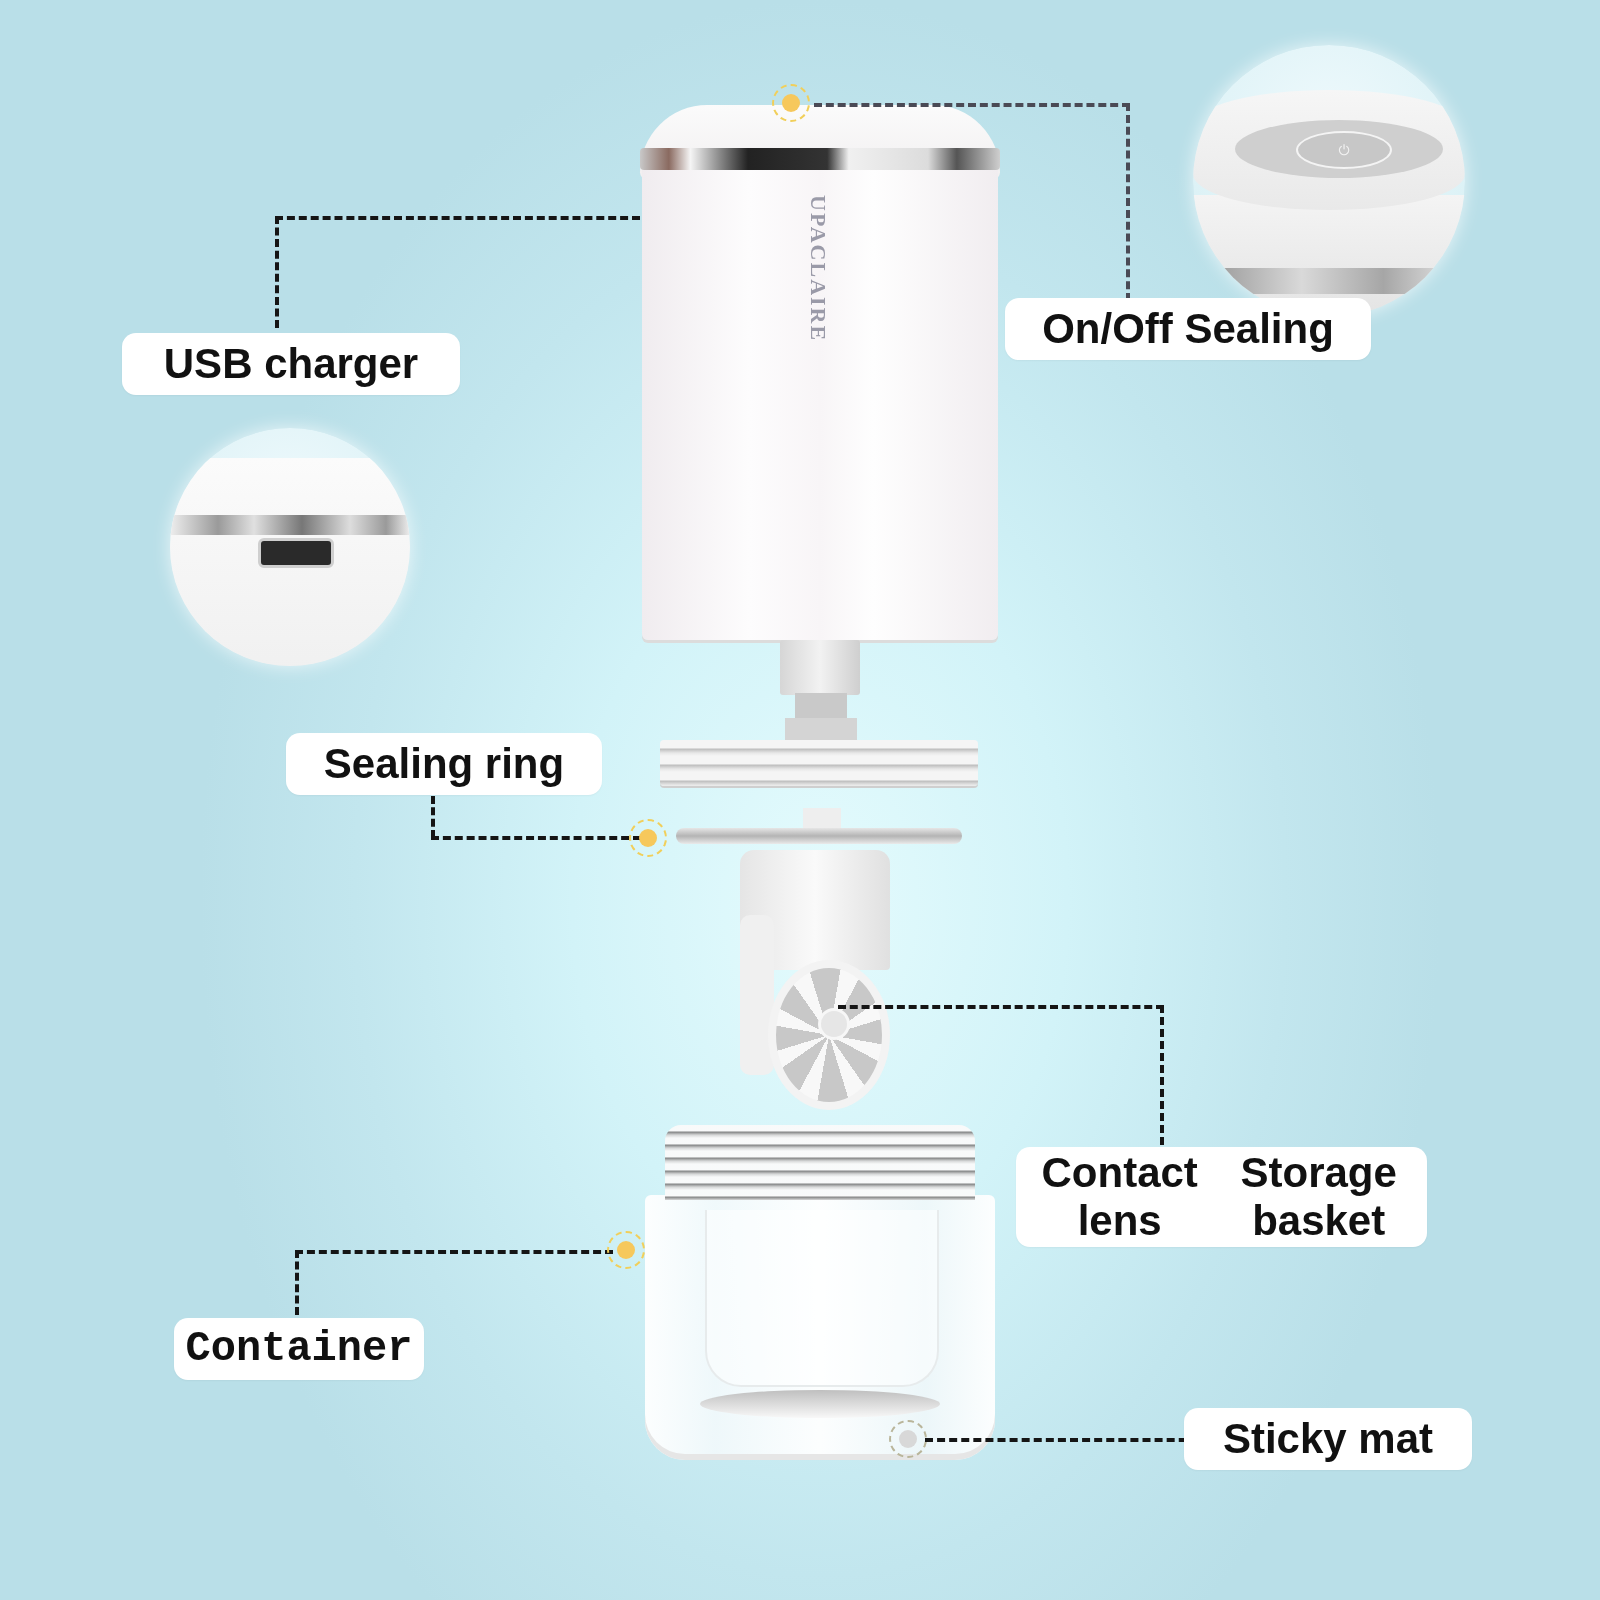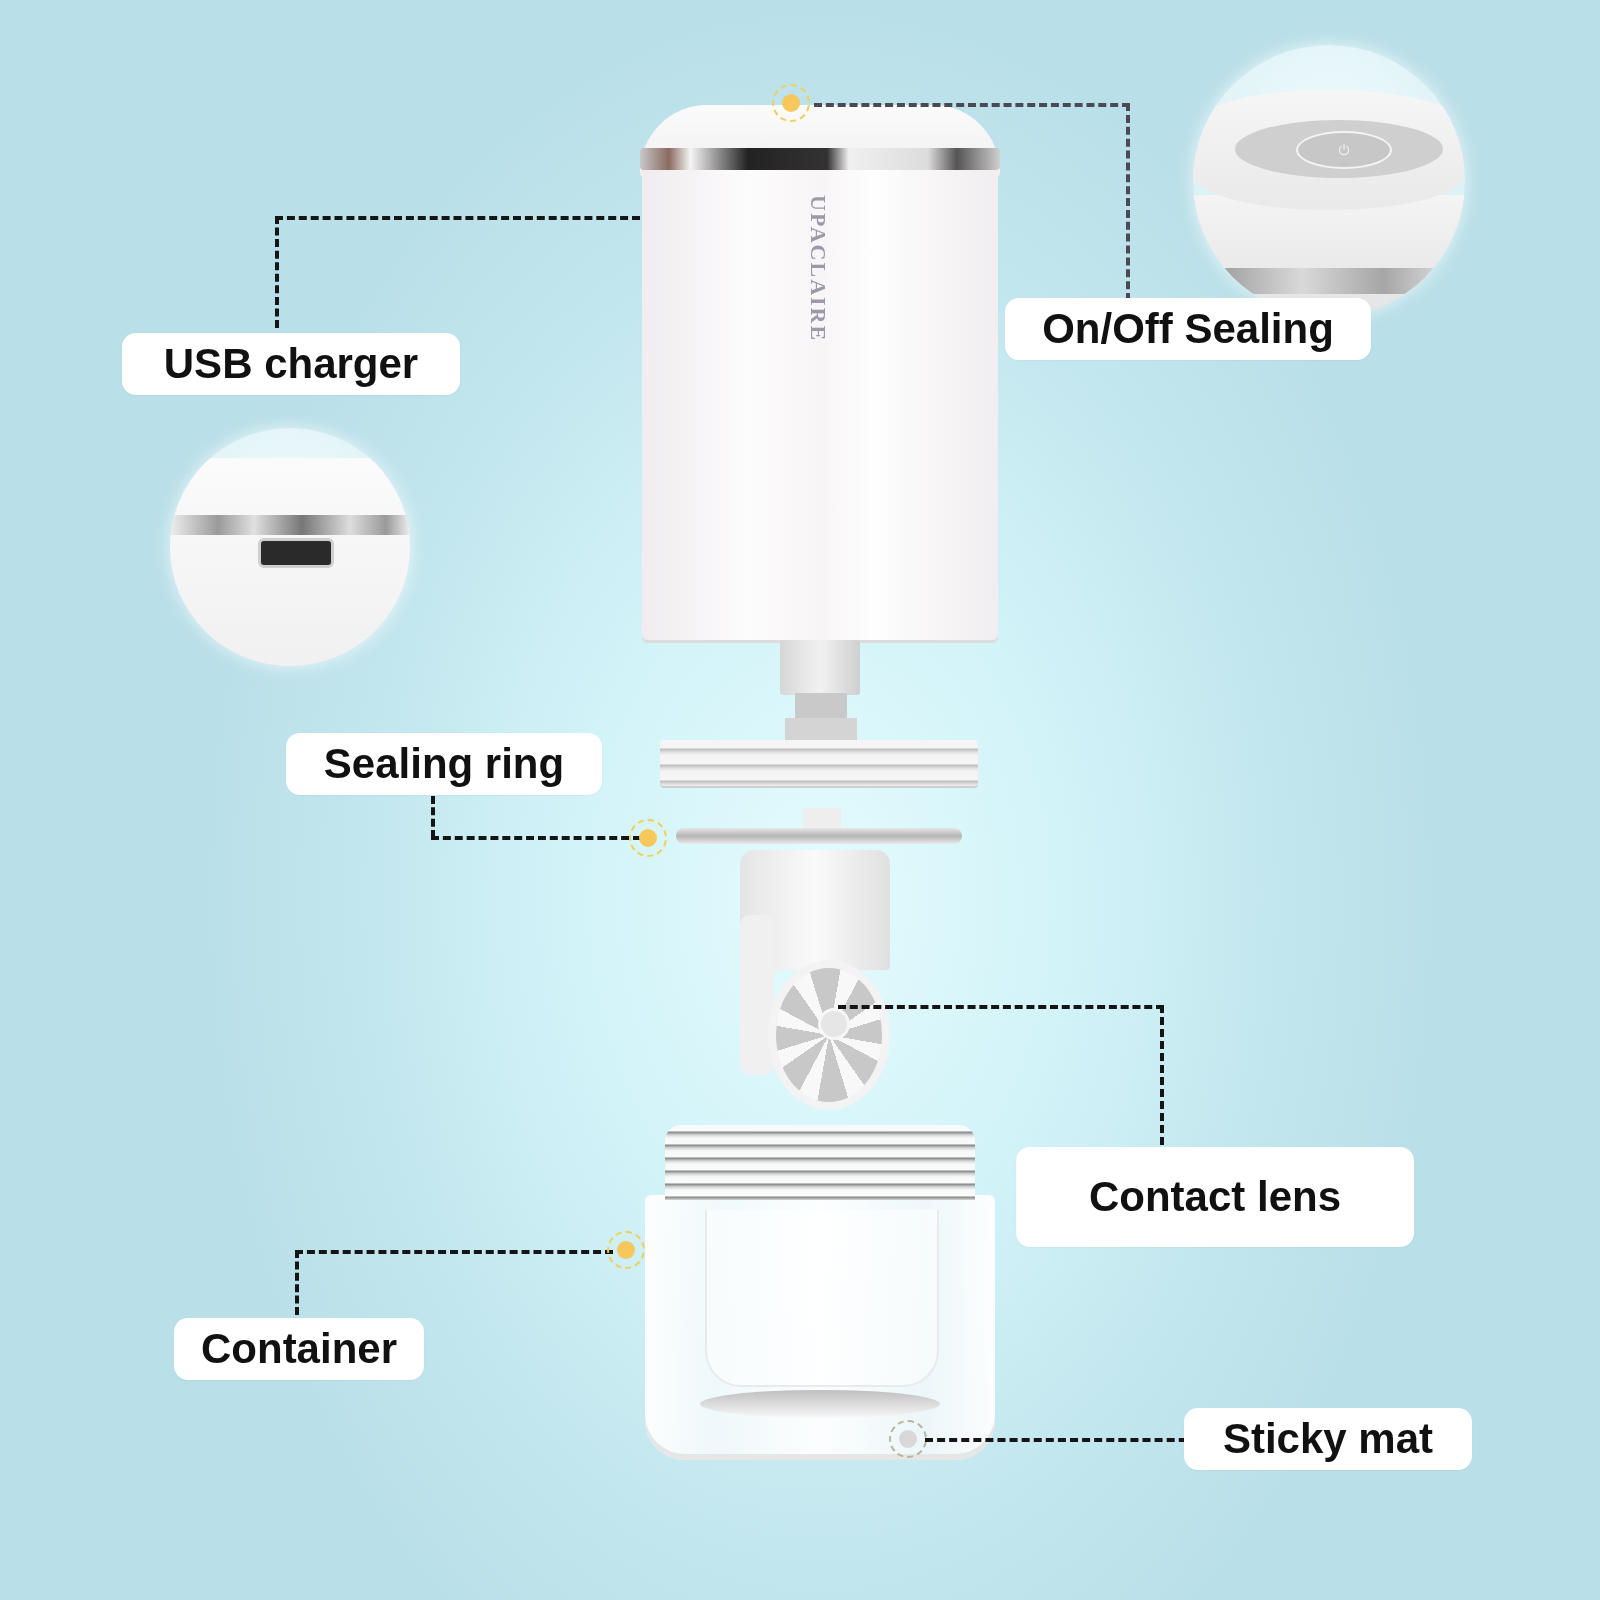--- a/index.html
+++ b/index.html
@@ -168,17 +168,18 @@
 <div class="dash-v" style="left:295px;top:1250px;height:65px;"></div>
 <div class="dash-h" style="left:295px;top:1250px;width:318px;"></div>
 <div class="dot" style="left:607px;top:1231px;"></div>
 
 <div class="dot grey" style="left:889px;top:1420px;"></div>
 <div class="dash-h" style="left:925px;top:1438px;width:298px;"></div>
 
 <div class="label" style="left:122px;top:333px;width:338px;height:62px;">USB charger</div>
 <div class="label" style="left:1005px;top:298px;width:366px;height:62px;">On/Off Sealing</div>
 <div class="label" style="left:286px;top:733px;width:316px;height:62px;text-align:right;">Sealing ring</div>
-<div class="label" style="left:1016px;top:1147px;width:398px;height:100px;flex-direction:row;">
+<div class="label" style="left:1016px;top:1147px;width:398px;height:100px;flex-direction:row;padding-left:13px;">
   <span>Contact lens</span>
+  <span>Storage basket</span>
 </div>
-<div class="label" style="left:174px;top:1318px;width:250px;height:62px;">Container</div>
+<div class="label" style="left:174px;top:1318px;width:250px;height:62px;font-family:Liberation Mono, monospace;">Container</div>
 <div class="label" style="left:1184px;top:1408px;width:288px;height:62px;">Sticky mat</div>
 
 </body></html>

